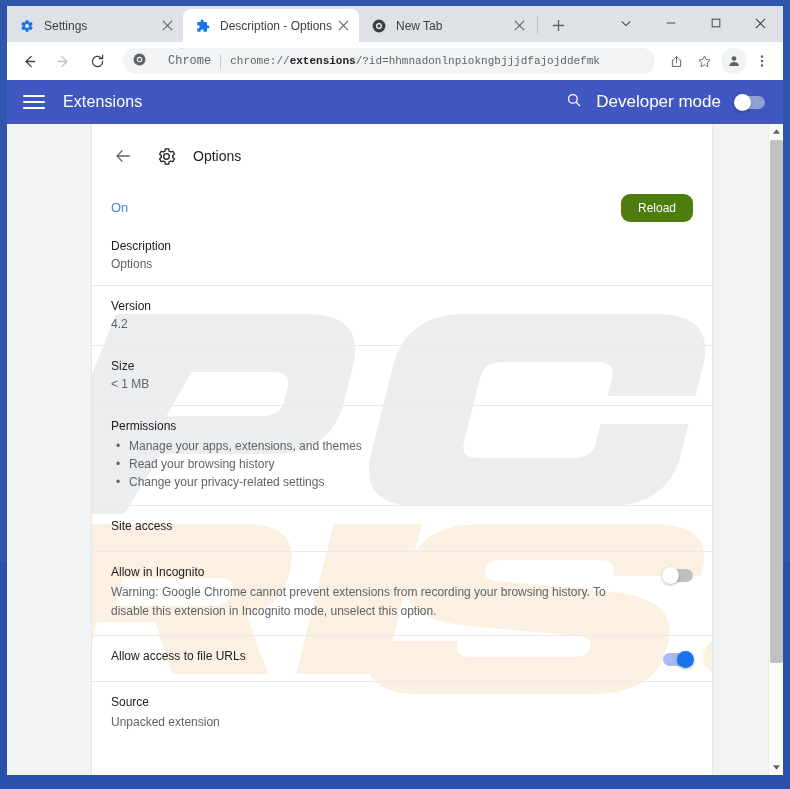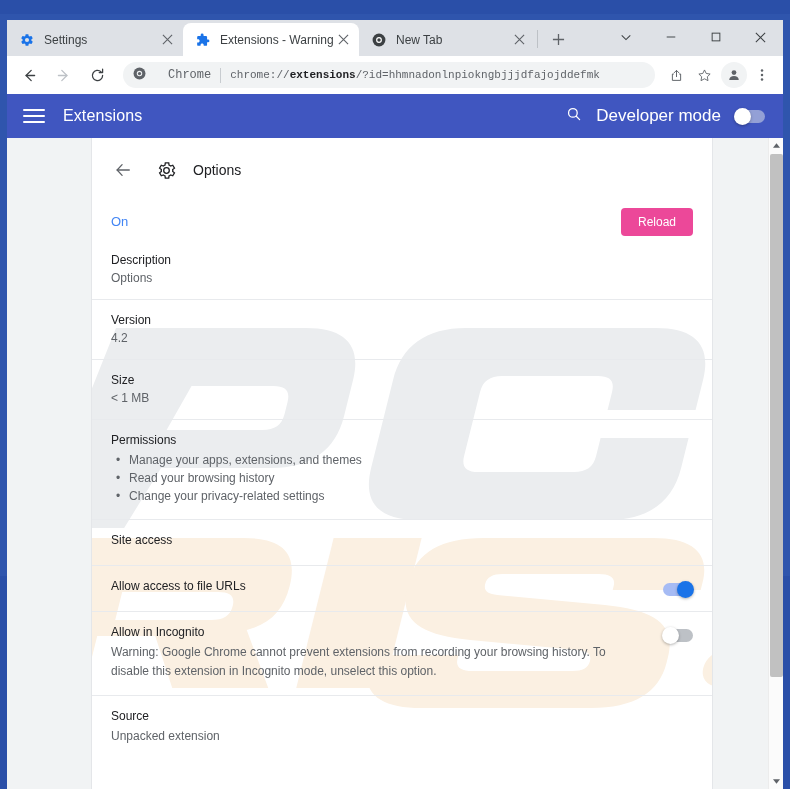--- a/index.html
+++ b/index.html
@@ -3,21 +3,21 @@
 <meta charset="utf-8">
 <style>
   * { box-sizing: border-box; margin: 0; padding: 0; }
   html, body {
     width: 790px; height: 789px;
     font-family: "Liberation Sans", sans-serif;
     background: #2a4fa8;
     overflow: hidden;
   }
   .window {
-    position: absolute; left: 0; top: 14px;
+    position: absolute; left: 0; top: 0;
     width: 790px; height: 562px;
     background: #2f55ad;
     padding: 6px 7px 7px 7px;
   }
   
   .tabstrip {
     position: relative;
     height: 36px;
     background: #dee1e6;
     border-radius: 0;
@@ -183,25 +183,25 @@
   .gearbox { width: 24px; height: 24px; margin-left: 19px; display:flex; align-items:center; justify-content:center; }
   .optitle { font-size: 14px; color: #202124; margin-left: 15px; }
   .statusrow {
     display: flex; align-items: center;
     padding: 21px 20px 0 20px;
     min-height: 58px;
   }
   .statuson { font-size: 13px; color: #4285f4; }
   .reloadbtn {
     margin-left: auto;
-    background: #ec4899;
+    background: #4d7c0f;
     color: #fff;
     font-size: 12px;
     border: none;
-    border-radius: 4px;
+    border-radius: 9px;
     padding: 7px 17px;
     cursor: pointer;
     font-family: "Liberation Sans", sans-serif;
   }
   .sec {
     padding: 13px 20px 14px 20px;
     border-top: 1px solid #e8eaed;
   }
   .sec.noline { border-top: none; }
   .sec-h { font-size: 12px; color: #202124; margin-bottom: 4px; }
@@ -292,21 +292,21 @@
             </svg>
         </span>
       </div>
 
       <div class="tab active">
         <span class="favicon">
           <svg width="14" height="14" viewBox="0 0 24 24" fill="#1a73e8">
             <path d="M20.5 11H19V7a2 2 0 00-2-2h-4V3.5A2.5 2.5 0 0010.5 1 2.5 2.5 0 008 3.5V5H4a2 2 0 00-2 2v3.8h1.5c1.5 0 2.7 1.2 2.7 2.7S5 16.2 3.5 16.2H2V20a2 2 0 002 2h3.8v-1.5c0-1.5 1.2-2.7 2.7-2.7s2.7 1.2 2.7 2.7V22H17a2 2 0 002-2v-4h1.5a2.5 2.5 0 002.5-2.5 2.5 2.5 0 00-2.5-2.5z"></path>
           </svg>
         </span>
-        <span class="title">Extensions - Warning</span>
+        <span class="title">Description - Options</span>
         <span class="tabclose">
           <svg width="11" height="11" viewBox="0 0 12 12">
               <path d="M1 1L11 11M11 1L1 11" stroke="#5f6368" stroke-width="1.2" fill="none"></path>
             </svg>
         </span>
       </div>
 
       <div class="tab">
         <span class="favicon">
           <svg width="14" height="14" viewBox="0 0 24 24">
@@ -506,41 +506,41 @@
           </ul>
         </div>
 
         <div class="sec">
           <div class="sec-h">Site access</div>
         </div>
 
         <div class="sec">
           <div class="togglerow">
             <div class="tcol">
-              <div class="sec-h">Allow access to file URLs</div>
-            </div>
-            <div class="tgl on-blue">
-                <span class="knob"></span>
-              </div>
-          </div>
-        </div>
-
-        <div class="sec">
-          <div class="togglerow">
-            <div class="tcol">
               <div class="sec-h">Allow in Incognito</div>
               <div class="warn">Warning: Google Chrome cannot prevent extensions from recording your browsing history. To disable this extension in Incognito mode, unselect this option.</div>
             </div>
             <div class="tgl grey">
                 <span class="knob"></span>
               </div>
           </div>
         </div>
 
         <div class="sec">
+          <div class="togglerow">
+            <div class="tcol">
+              <div class="sec-h">Allow access to file URLs</div>
+            </div>
+            <div class="tgl on-blue">
+                <span class="knob"></span>
+              </div>
+          </div>
+        </div>
+
+        <div class="sec">
           <div class="sec-h">Source</div>
           <div class="srcline">Unpacked extension</div>
 
         </div>
 
       </div>
     </div>
 
     <div class="rightzone"></div>
 

